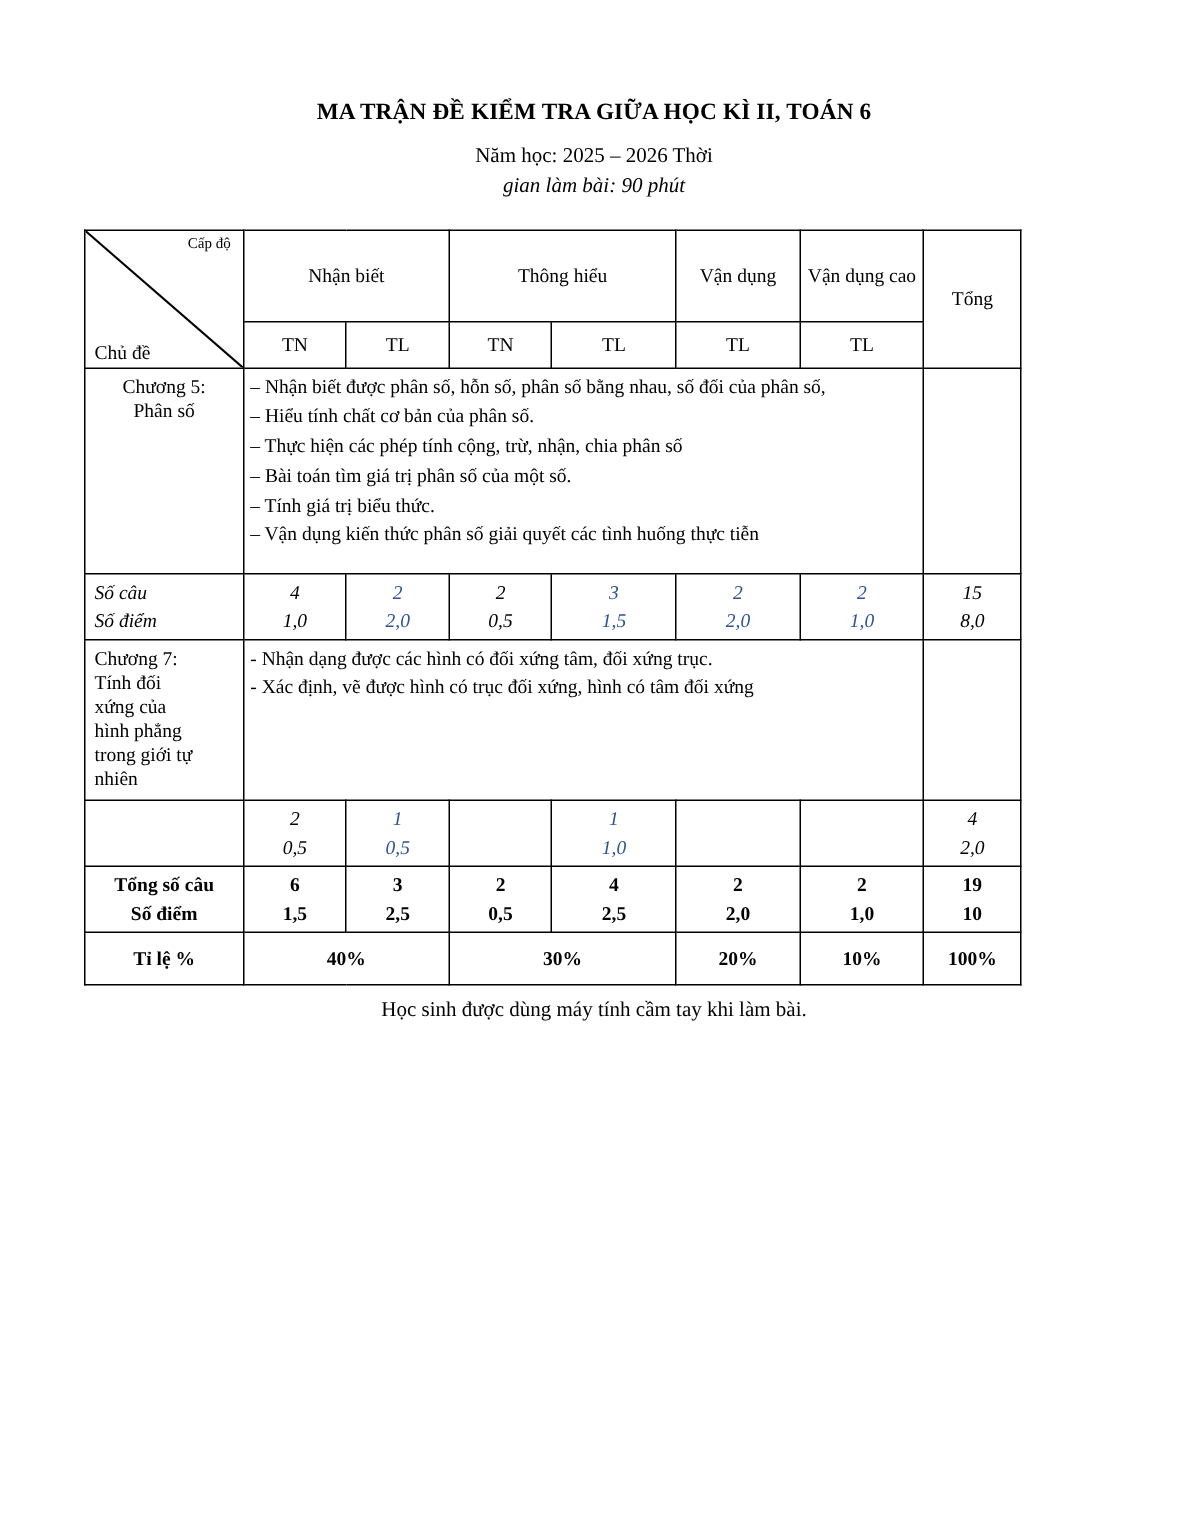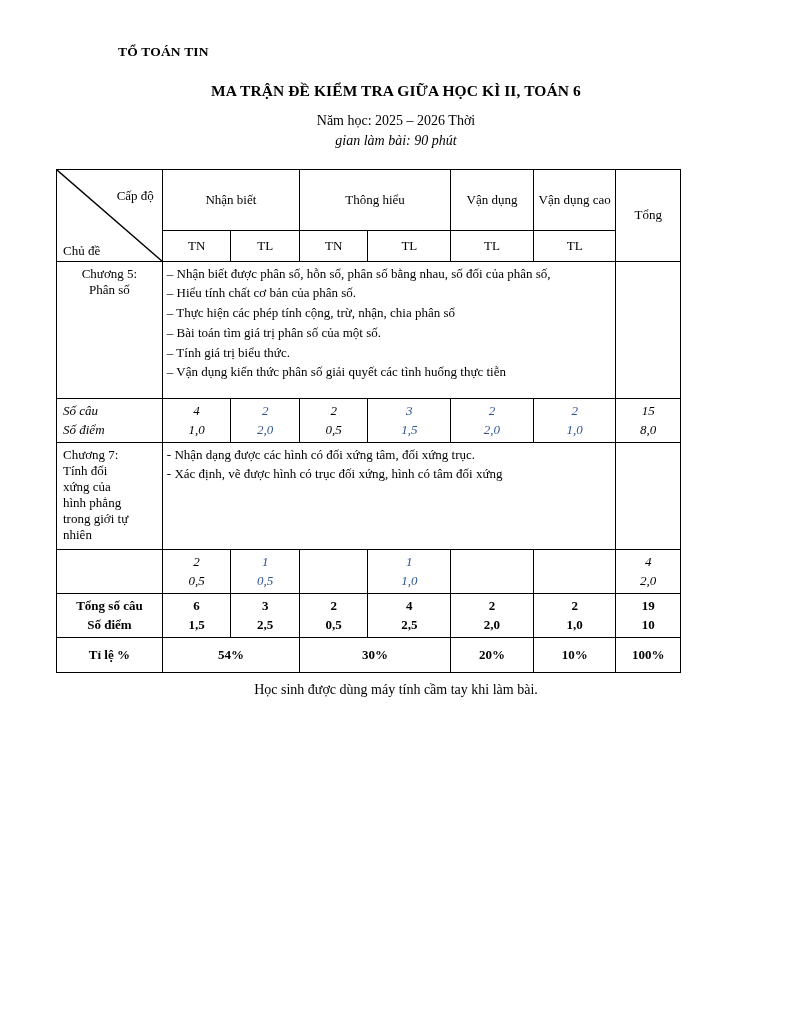--- a/index.html
+++ b/index.html
@@ -66,23 +66,23 @@
     padding: 0 !important;
   }
   .corner svg {
     position: absolute;
     top: 0; left: 0;
     width: 100%;
     height: 100%;
   }
   .corner .lvl {
     position: absolute;
-    top: 18px;
+    top: 3px;
     right: 8px;
-    font-size: 13px;
+    font-size: 10px;
   }
   .corner .topic {
     position: absolute;
     bottom: 2px;
     left: 6px;
     font-size: 13px;
   }
   .hdr-group {
     text-align: center;
     font-size: 13px;
@@ -149,21 +149,20 @@
     font-size: 14px;
     margin-top: 9px;
     width: 680px;
   }
 </style>
 </head>
 <body>
 
 <div class="page">
 
-  <div class="dept">TỔ TOÁN TIN</div>
 
   <div class="doc-title">MA TRẬN ĐỀ KIỂM TRA GIỮA HỌC KÌ II, TOÁN 6</div>
 
   <div class="subtitle">
     <span>Năm học: 2025 – 2026 Thời</span>
     <span class="l2">gian làm bài: 90 phút</span>
   </div>
 
   <table class="matrix">
     <colgroup>
@@ -338,21 +337,21 @@
         <div>1,0</div>
       </td>
       <td>
         <div>19</div>
         <div>10</div>
       </td>
     </tr>
 
     <tr class="ratio">
       <td>Tỉ lệ %</td>
-      <td colspan="2">54%</td>
+      <td colspan="2">40%</td>
       <td colspan="2">30%</td>
       <td>20%</td>
       <td>10%</td>
       <td>100%</td>
     </tr>
   </tbody>
     </table>
 
   <div class="footnote">Học sinh được dùng máy tính cầm tay khi làm bài.</div>
 

